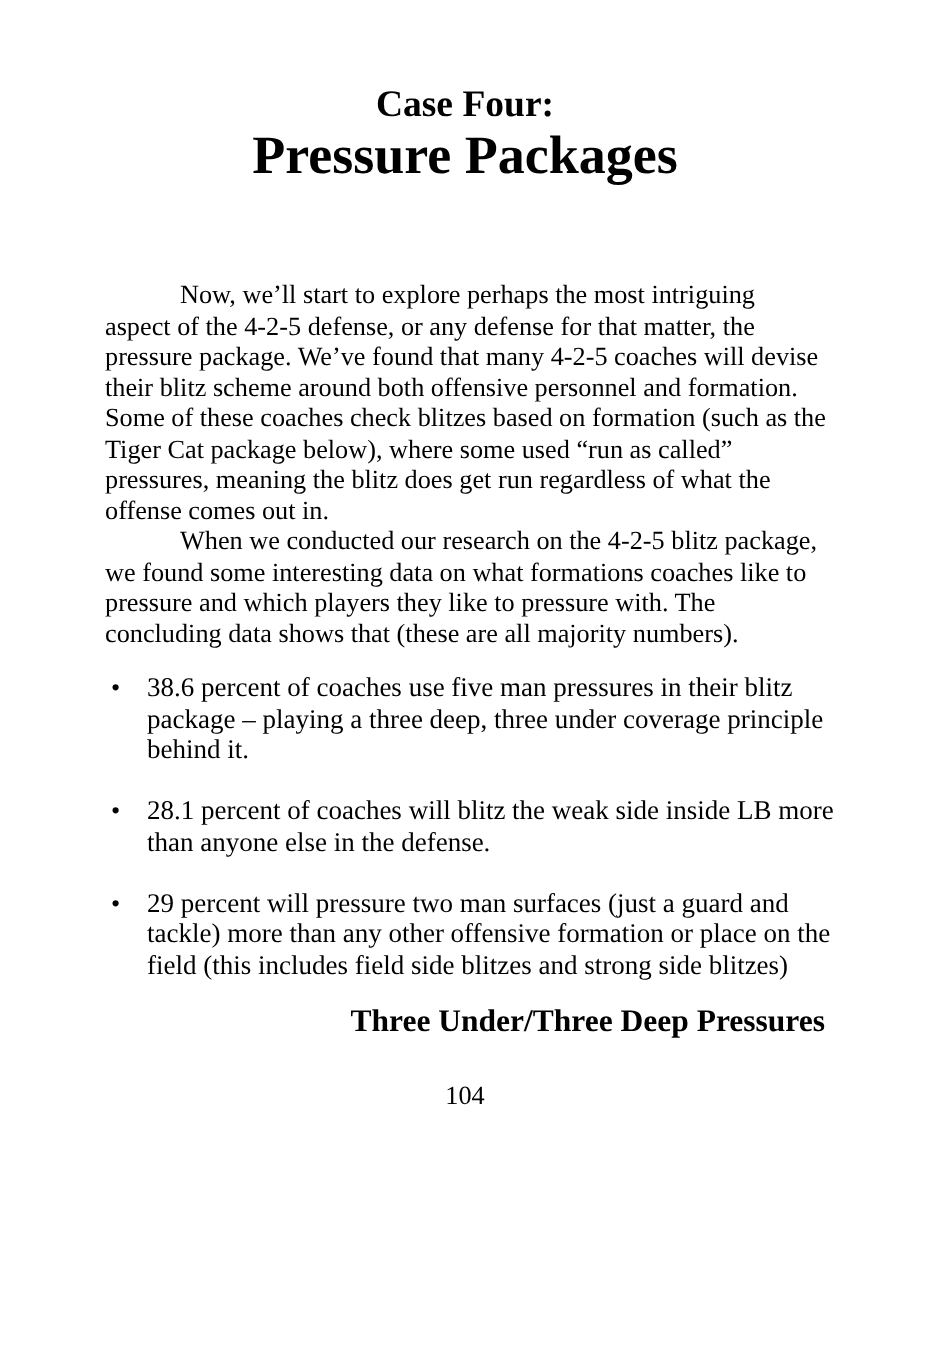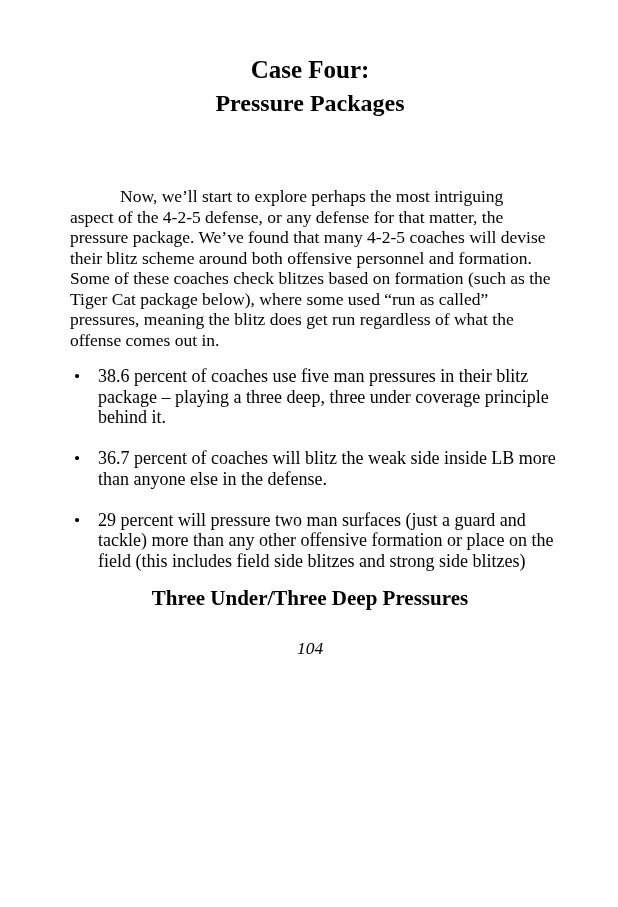--- a/index.html
+++ b/index.html
@@ -19,21 +19,21 @@
     margin: 0;
     text-align: center;
     font-weight: bold;
     font-size: 25px;
     line-height: 30px;
   }
   .title-line-2 {
     margin: 0;
     text-align: center;
     font-weight: bold;
-    font-size: 24px;
+    font-size: 36px;
     line-height: 37px;
   }
   p.para {
     margin: 0;
     font-size: 17.5px;
     line-height: 20.5px;
     white-space: pre;
   }
   p.para.indent { text-indent: 50px; }
   p.first-para { margin-top: 64px; }
@@ -54,62 +54,65 @@
     font-size: 17.5px;
     line-height: 20.5px;
   }
   ul.bullets .btext {
     font-size: 18px;
     line-height: 20.5px;
     white-space: pre;
   }
   h2.section-heading {
     margin: 11px 0 27px 0;
-    text-align: center;
+    text-align: right;
     font-weight: bold;
     font-size: 21px;
     line-height: 26px;
   }
   .page-number {
     margin-top: 8px;
     text-align: center;
     font-size: 17.5px;
     line-height: 20.5px;
-    font-style: italic;
   }
 </style>
 </head>
 <body>
 
 <div class="page">
 
   <h1 class="title-line-1">Case Four:</h1>
 
   <h1 class="title-line-2">Pressure Packages</h1>
 
   <p class="para indent first-para">Now, we’ll start to explore perhaps the most intriguing
 aspect of the 4-2-5 defense, or any defense for that matter, the
 pressure package. We’ve found that many 4-2-5 coaches will devise
 their blitz scheme around both offensive personnel and formation.
 Some of these coaches check blitzes based on formation (such as the
 Tiger Cat package below), where some used “run as called”
 pressures, meaning the blitz does get run regardless of what the
 offense comes out in.</p>
 
+  <p class="para indent">When we conducted our research on the 4-2-5 blitz package,
+we found some interesting data on what formations coaches like to
+pressure and which players they like to pressure with. The
+concluding data shows that (these are all majority numbers).</p>
 
   <ul class="bullets">
     <li>
       <span class="marker">•</span>
       <span class="btext">38.6 percent of coaches use five man pressures in their blitz
 package – playing a three deep, three under coverage principle
 behind it.</span>
     </li>
     <li>
       <span class="marker">•</span>
-      <span class="btext">36.7 percent of coaches will blitz the weak side inside LB more
+      <span class="btext">28.1 percent of coaches will blitz the weak side inside LB more
 than anyone else in the defense.</span>
     </li>
     <li>
       <span class="marker">•</span>
       <span class="btext">29 percent will pressure two man surfaces (just a guard and
 tackle) more than any other offensive formation or place on the
 field (this includes field side blitzes and strong side blitzes)</span>
     </li>
   </ul>
 

